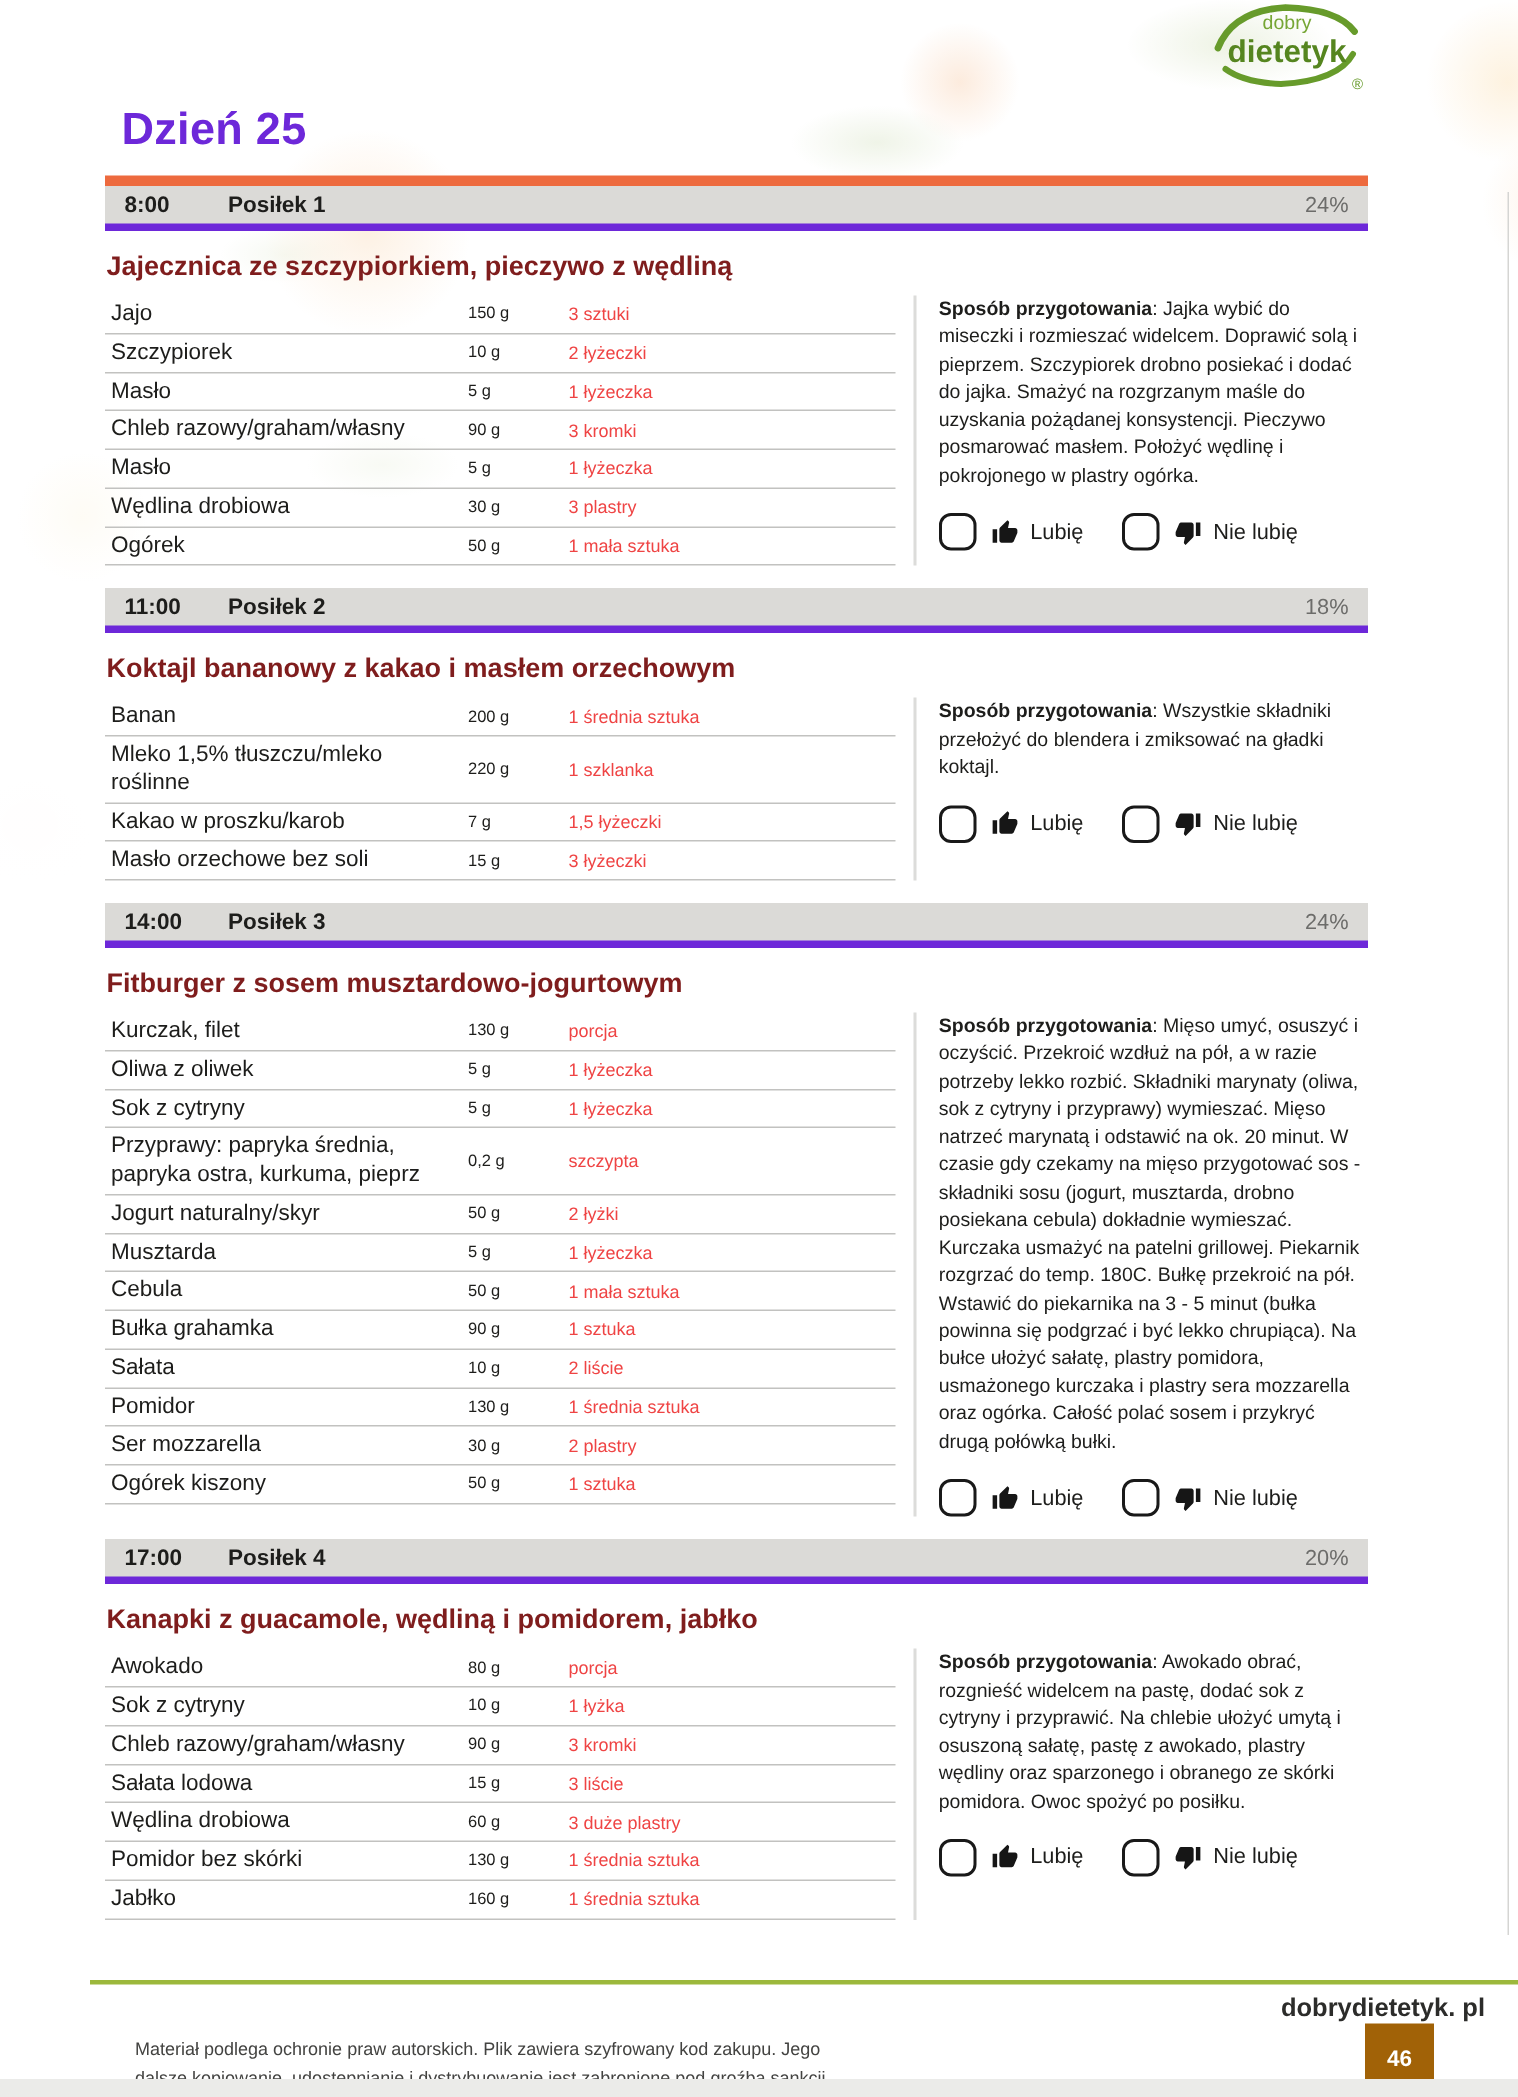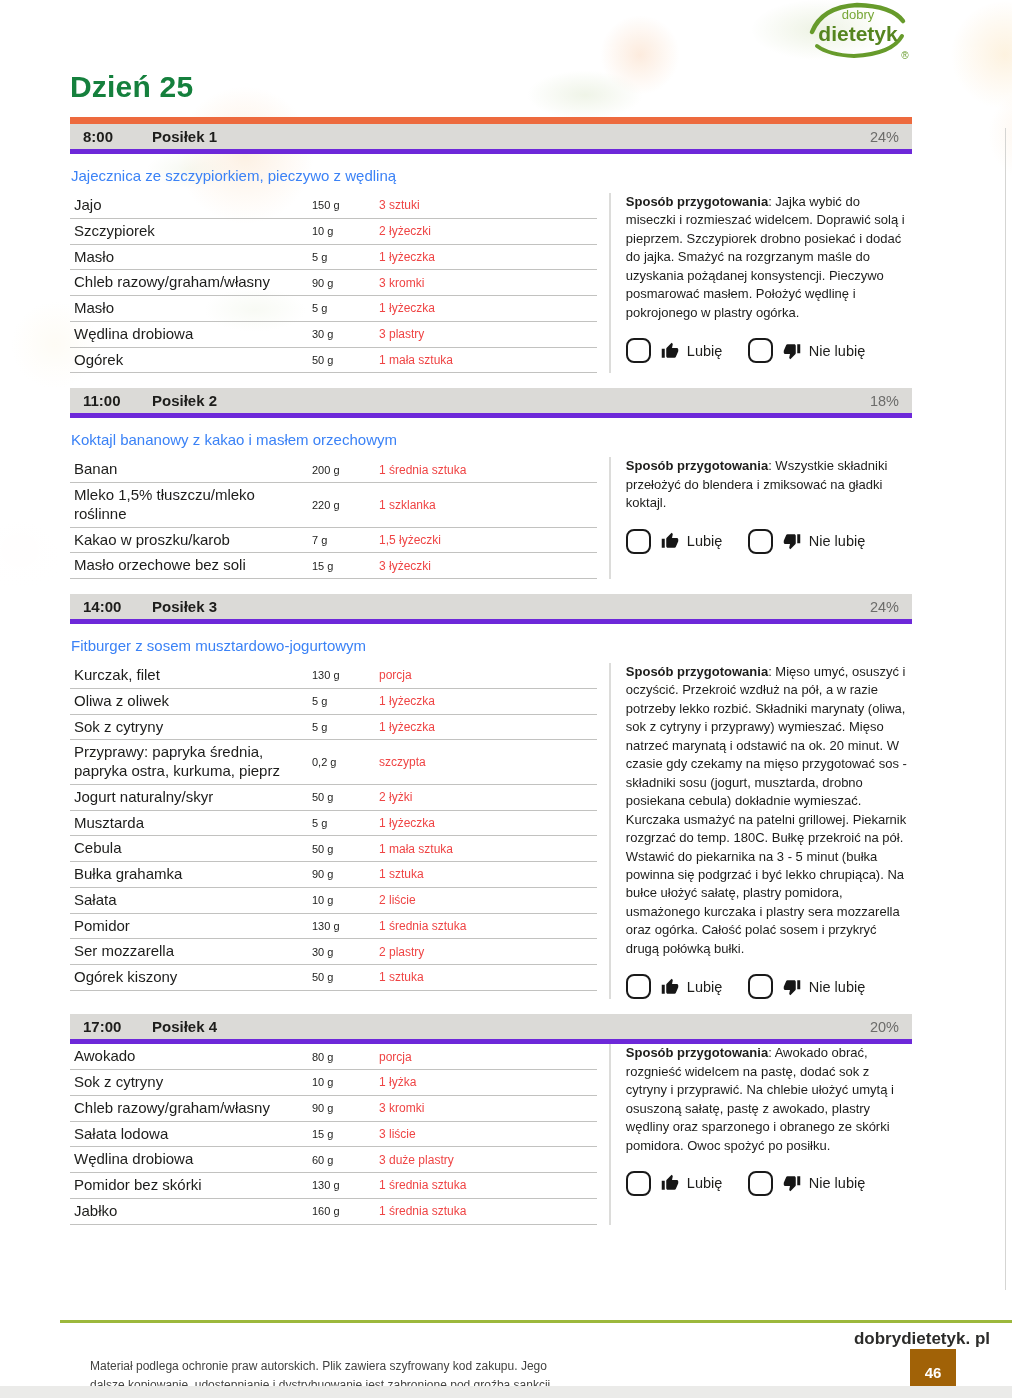--- a/index.html
+++ b/index.html
@@ -33,33 +33,33 @@
     position:absolute; top:128px; right:6px; width:1px; height:1162px; background:#d5d5d3;
   }
   .bottom-strip {
     position:absolute; left:0; bottom:0; width:100%; height:12px; background:#ebebe9;
   }
 
   
   .logo { position:absolute; top:0px; right:98px; }
 
   .content { position:relative; padding:70px 50px 0 70px; width:962px; }
-  .day-title { font-size:30px; font-weight:bold; color:#15803d; letter-spacing:.2px; }
+  .day-title { font-size:30px; font-weight:bold; color:#6d28d9; margin-left:11px; letter-spacing:.2px; }
   .day-bar { height:7px; background:#ED6A3E; margin-top:13px; }
 
   
   .meal { margin-bottom:15px; }
   .meal-header {
     display:flex; align-items:center; height:30px; padding:0 13px;
     background:#dbdad7; border-bottom:5px solid #6d28d9;
   }
   .meal-time { font-weight:bold; font-size:15px; color:#1d1d1b; width:69px; }
   .meal-name { font-weight:bold; font-size:15px; color:#1d1d1b; }
   .meal-percent { margin-left:auto; font-size:14.5px; color:#6c6c6a; font-weight:500; }
-  .meal-title { font-size:15px; font-weight:normal; color:#3b82f6; margin:13px 0 9px 1px; }
+  .meal-title { font-size:18px; font-weight:bold; color:#7f1d1d; margin:13px 0 9px 1px; }
 
   .meal-body { display:flex; align-items:stretch; }
   .ing-table { width:567px; }
   .ing-row {
     display:flex; align-items:center;
     border-bottom:1px solid #c2c2c0; padding:3px 0 3px 4px; min-height:24px;
   }
   .ing-name { width:238px; font-size:15px; color:#1d1d1b; line-height:1.25; padding-right:8px; }
   .ing-amount { width:67px; font-size:11px; color:#1d1d1b; }
   .ing-measure { flex:1; font-size:12px; color:#ef4444; }
@@ -348,20 +348,21 @@
       </div>
     </div>
   </div>
 
   <div class="meal">
     <div class="meal-header">
       <div class="meal-time">17:00</div>
       <div class="meal-name">Posiłek 4</div>
       <div class="meal-percent">20%</div>
     </div>
+    <div class="meal-title">Kanapki z guacamole, wędliną i pomidorem, jabłko</div>
     <div class="meal-body">
       <div class="ing-table">
   <div class="ing-row">
     <div class="ing-name">Awokado</div>
     <div class="ing-amount">80 g</div>
     <div class="ing-measure">porcja</div>
   </div>
 
   <div class="ing-row">
     <div class="ing-name">Sok z cytryny</div>

